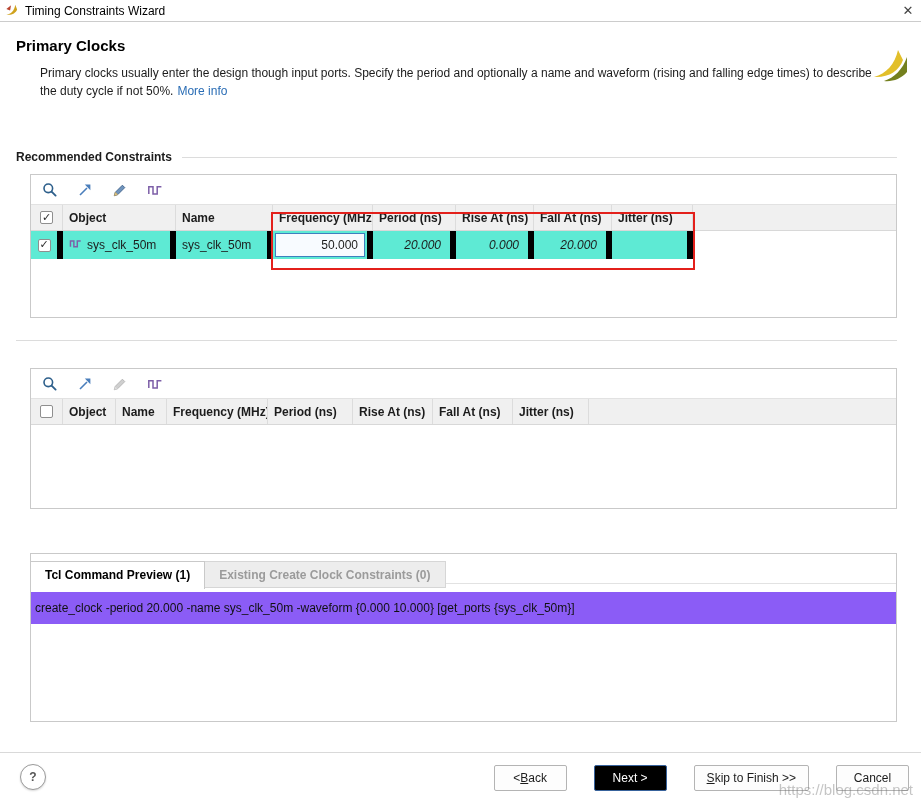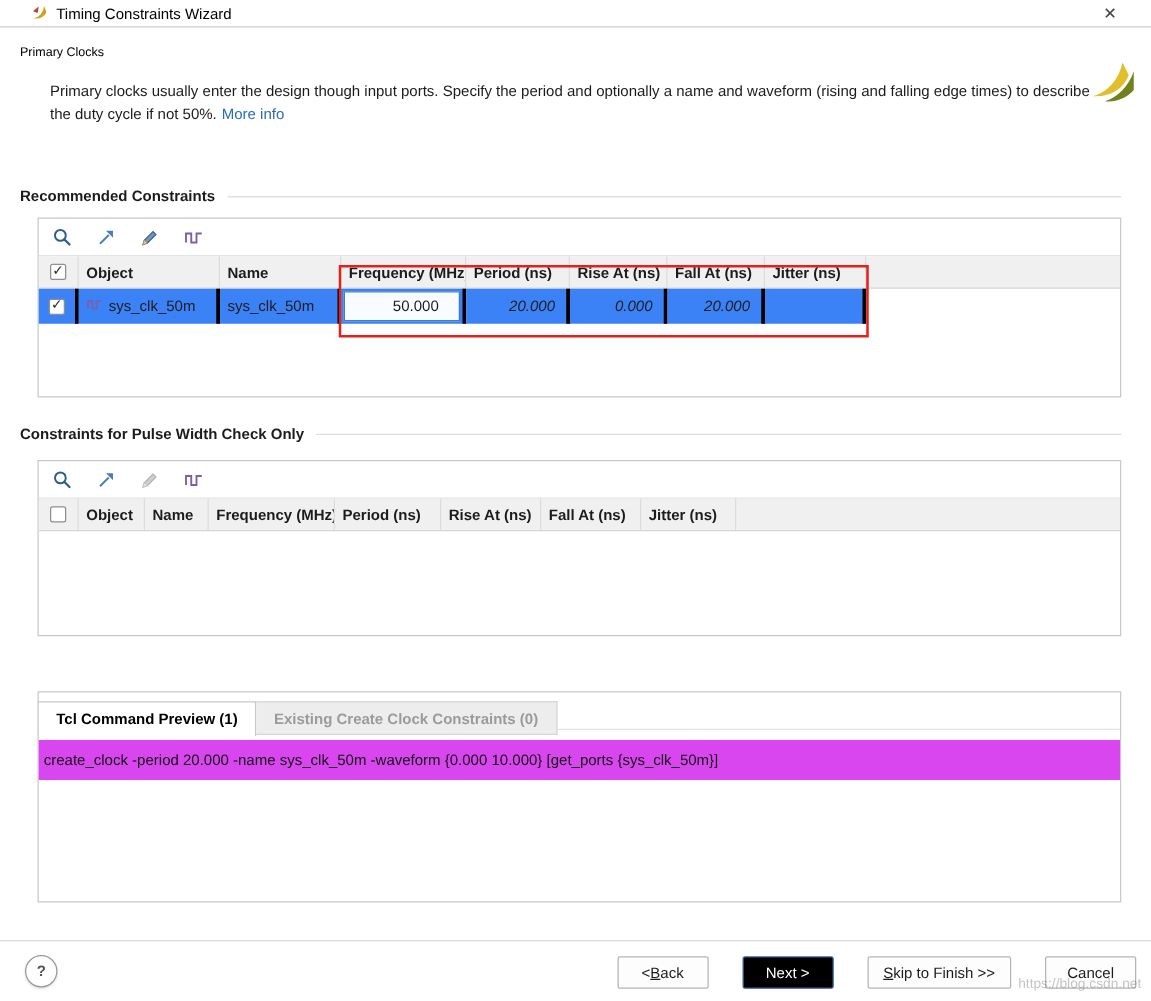--- a/index.html
+++ b/index.html
@@ -9,28 +9,28 @@
     font-family: "Liberation Sans", "DejaVu Sans", sans-serif;
     font-size: 12px;
     color: #1c1c1c;
     background: #ffffff;
     overflow: hidden;
   }
 
   
   .titlebar {
     position: absolute; top: 0; left: 0; width: 921px; height: 22px;
-    display: flex; align-items: center; gap: 6px; padding: 0 24px;
+    display: flex; align-items: center; gap: 6px; padding: 0 4px;
     background: #ffffff; border-bottom: 1px solid #cccccc;
   }
   .titlebar-title { font-size: 12px; color: #000; }
   .close-btn { margin-left: auto; width: 18px; text-align: center; font-size: 13px; color: #444; cursor: pointer; }
 
   
-  .page-title { position: absolute; left: 16px; top: 37px; font-size: 10px; font-weight: normal; color: #000; }
+  .page-title { position: absolute; left: 16px; top: 37px; font-size: 15px; font-weight: bold; color: #000; }
   .page-desc { position: absolute; left: 16px; top: 64px; width: 846px; line-height: 18px; margin-left: 24px; }
   .link { color: #2a6db5; cursor: pointer; text-decoration: none; margin-left: 4px; }
   .wizard-logo { position: absolute; right: 10px; top: 46px; }
 
   
   .section-head { position: absolute; left: 16px; width: 881px; display: flex; align-items: center; gap: 10px; }
   .section-head .label { font-weight: bold; white-space: nowrap; }
   .section-head .rule { flex: 1; height: 1px; background: #dcdcdc; }
   #sec1 { top: 150px; align-items: center; }
   #sec2 { top: 340px; }
@@ -43,29 +43,29 @@
 
   .tbl-toolbar { height: 30px; display: flex; align-items: center; gap: 17px; padding: 0 10px; border-bottom: 1px solid #e2e2e2; }
   .tool { width: 18px; height: 18px; display: flex; align-items: center; justify-content: center; cursor: pointer; }
 
   .tbl-header { display: flex; height: 26px; background: #f0f0f0; border-bottom: 1px solid #d8d8d8; align-items: stretch; }
   .th { display: flex; align-items: center; padding: 0 6px; border-right: 1px solid #dcdcdc; color: #1c1c1c; white-space: nowrap; overflow: hidden; font-weight: bold; }
   .th.fill, .td.fill { flex: 1; border-right: none; }
   .center { justify-content: center; }
 
   .tbl-row { display: flex; height: 28px; align-items: stretch; }
-  .tbl-row.selected .td { background: #3b82f6; border-right: 3px solid #000000; }
+  .tbl-row.selected .td { background: #5eead4; border-right: 6px solid #000000; }
   .tbl-row.selected .td.fill { background: transparent; border-right: none; }
   .td { display: flex; align-items: center; padding: 0 6px; white-space: nowrap; overflow: hidden; }
   .td.num { justify-content: flex-end; padding-right: 9px; font-style: italic; }
   .td.obj { gap: 5px; }
   .td.editor-cell { padding: 2px; }
   .cell-editor {
     flex: 1; height: 24px; display: flex; align-items: center; justify-content: flex-end;
-    padding: 0 16px; background: #f8fbff; border: 1px solid #3f7fbf;
+    padding: 0 6px; background: #f8fbff; border: 1px solid #3f7fbf;
   }
 
   
   .rc0 { width: 32px; } .rc1 { width: 113px; } .rc2 { width: 97px; }
   .rc3 { width: 100px; } .rc4 { width: 83px; } .rc5 { width: 78px; }
   .rc6 { width: 78px; } .rc7 { width: 81px; }
   
   .pc0 { width: 32px; } .pc1 { width: 53px; } .pc2 { width: 51px; }
   .pc3 { width: 101px; } .pc4 { width: 85px; } .pc5 { width: 80px; }
   .pc6 { width: 80px; } .pc7 { width: 76px; }
@@ -84,42 +84,42 @@
   }
 
   
   #tabs { position: absolute; left: 30px; top: 526px; height: 27px; display: flex; z-index: 3; }
   .tab { padding: 0 14px; line-height: 26px; font-weight: bold; cursor: pointer; white-space: nowrap; margin-top: 35px; }
   .tab.active { background: #fff; border: 1px solid #c9c9c9; border-bottom: none; height: 28px; color: #000; }
   .tab.inactive { background: #ededed; border: 1px solid #d6d6d6; border-left: none; height: 27px; color: #9b9b9b; }
 
   .cmd-row {
     margin-top: 8px; height: 22px; display: flex; align-items: center;
-    padding: 16px 4px; background: #d946ef; color: #111; white-space: nowrap; overflow: hidden;
+    padding: 16px 4px; background: #8b5cf6; color: #111; white-space: nowrap; overflow: hidden;
   }
 
   
   #footer-sep { position: absolute; left: 0; top: 752px; width: 921px; height: 1px; background: #d9d9d9; }
   .help-btn {
     position: absolute; left: 20px; top: 764px; width: 26px; height: 26px; border-radius: 50%;
     border: 1px solid #9a9a9a; display: flex; align-items: center; justify-content: center;
     color: #555; font-weight: bold; background: #fff; box-shadow: 0 1px 2px rgba(0,0,0,0.15); cursor: pointer;
   }
   #footer-buttons { position: absolute; top: 765px; right: 12px; display: flex; gap: 27px; }
   .btn {
     min-width: 73px; height: 26px; padding: 0 12px; display: inline-flex; align-items: center; justify-content: center;
     background: #fdfdfd; border: 1px solid #b4b4b4; border-radius: 2px;
     font-family: inherit; font-size: 12px; color: #1c1c1c; cursor: pointer; white-space: nowrap;
   }
   .btn.primary { background: #000000; border-color: #38639c; color: #fff; }
   .mn { text-decoration: underline; }
 
   #watermark {
     position: absolute; right: 8px; top: 781px; z-index: 20;
-    color: rgba(110,110,110,0.4); font-size: 11px; pointer-events: none;
+    color: rgba(110,110,110,0.4); font-size: 15px; pointer-events: none;
   }
 </style>
 </head>
 <body>
 
 <div class="titlebar">
   <span>
     <svg width="15" height="15" viewBox="0 0 16 16">
         <path d="M2.5 13.5 C7.5 13 11 9.5 12 3 L14 8 C12.5 12 8 14.5 2.5 13.5 Z" fill="#cfa21d"></path>
         <path d="M2.5 7.5 L7.5 3.5 L6.5 9 Z" fill="#b8432f"></path>
@@ -204,21 +204,20 @@
     <div class="td rc5 num">0.000</div>
     <div class="td rc6 num">20.000</div>
     <div class="td rc7 num"></div>
     <div class="td fill"></div>
   </div>
 </div>
 
 <div id="red-annotation"></div>
 
 <div class="section-head" id="sec2">
-  <span class="label">Constraints for Pulse Width Check Only</span>
   <span class="rule"></span>
 </div>
 
 <div class="panel" id="panel2">
   <div class="tbl-toolbar">
     <span class="tool">
       <svg width="16" height="16" viewBox="0 0 16 16">
           <circle cx="6.3" cy="6.3" r="4.3" fill="none" stroke="#2d5f8b" stroke-width="1.6"></circle>
           <line x1="9.6" y1="9.6" x2="13.6" y2="13.6" stroke="#2d5f8b" stroke-width="1.9" stroke-linecap="round"></line>
         </svg>

